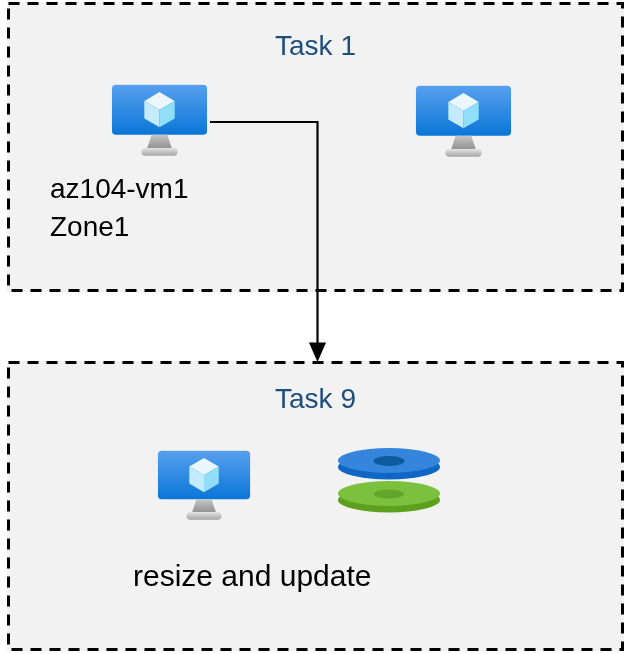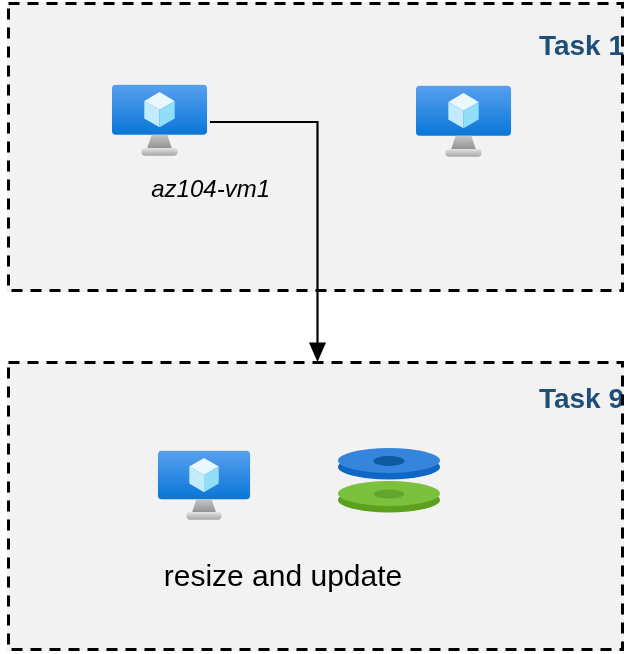--- a/index.html
+++ b/index.html
@@ -23,59 +23,56 @@
     background: #f2f2f2;
     z-index: 0;
   }
   .task-box.task1 { top: 2px; }
   .task-box.task2 { top: 361px; }
 
   .task-title {
     position: absolute;
     left: 7px;
     width: 617px;
-    text-align: right;
+    text-align: center;
     font-size: 28px;
     line-height: 34px;
     color: #1f4e79;
     z-index: 1;
-    font-weight: bold;
   }
   .title-1 { top: 29px; }
   .title-2 { top: 382px; }
 
   .icon {
     position: absolute;
     z-index: 1;
     display: block;
   }
   .vm1-icon   { left: 111px; top: 84px;  width: 98px;  height: 73px; }
   .vm2-icon   { left: 415px; top: 85px;  width: 98px;  height: 73px; }
   .vm3-icon   { left: 157px; top: 450px; width: 95px;  height: 71px; }
   .disks-icon { left: 337px; top: 447px; width: 104px; height: 66px; }
 
   .vm-label {
     position: absolute;
     width: 220px;
-    text-align: right;
-    font-size: 24px;
+    text-align: left;
+    font-size: 28px;
     line-height: 38px;
     color: #000000;
     z-index: 1;
-    font-style: italic;
   }
   .vm1-label { left: 50px;  top: 170px; }
   .vm2-label { left: 354px; top: 170px; }
 
   .caption {
     position: absolute;
     left: 133px;
     top: 556px;
     width: 300px;
-    text-align: center;
     font-size: 30px;
     line-height: 40px;
     color: #000000;
     z-index: 1;
   }
 
   .overlay {
     position: absolute;
     left: 0;
     top: 0;
@@ -143,20 +140,21 @@
 <div class="canvas">
 
   <div class="task-box task1"></div>
   <div class="task-title title-1">Task 1</div>
 
   <svg class="icon vm1-icon" viewBox="0 0 100 74">
     <use href="#sym-vm"></use>
   </svg>
   <div class="vm-label vm1-label">
     <div>az104-vm1</div>
+    <div>Zone1</div>
   </div>
 
   <svg class="icon vm2-icon" viewBox="0 0 100 74">
     <use href="#sym-vm"></use>
   </svg>
 
   <div class="task-box task2"></div>
   <div class="task-title title-2">Task 9</div>
 
   <svg class="icon vm3-icon" viewBox="0 0 100 74">

